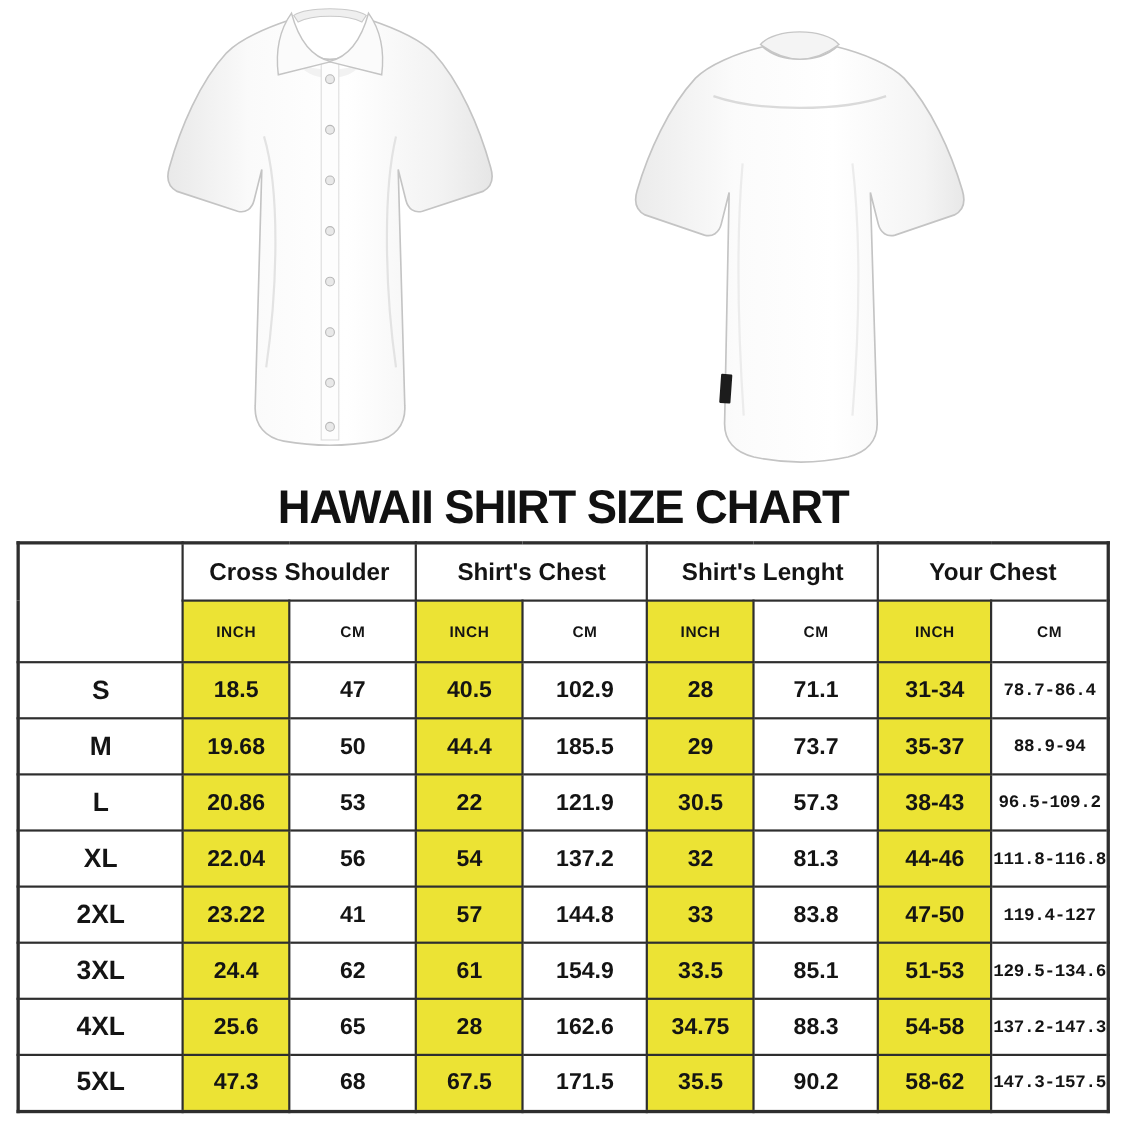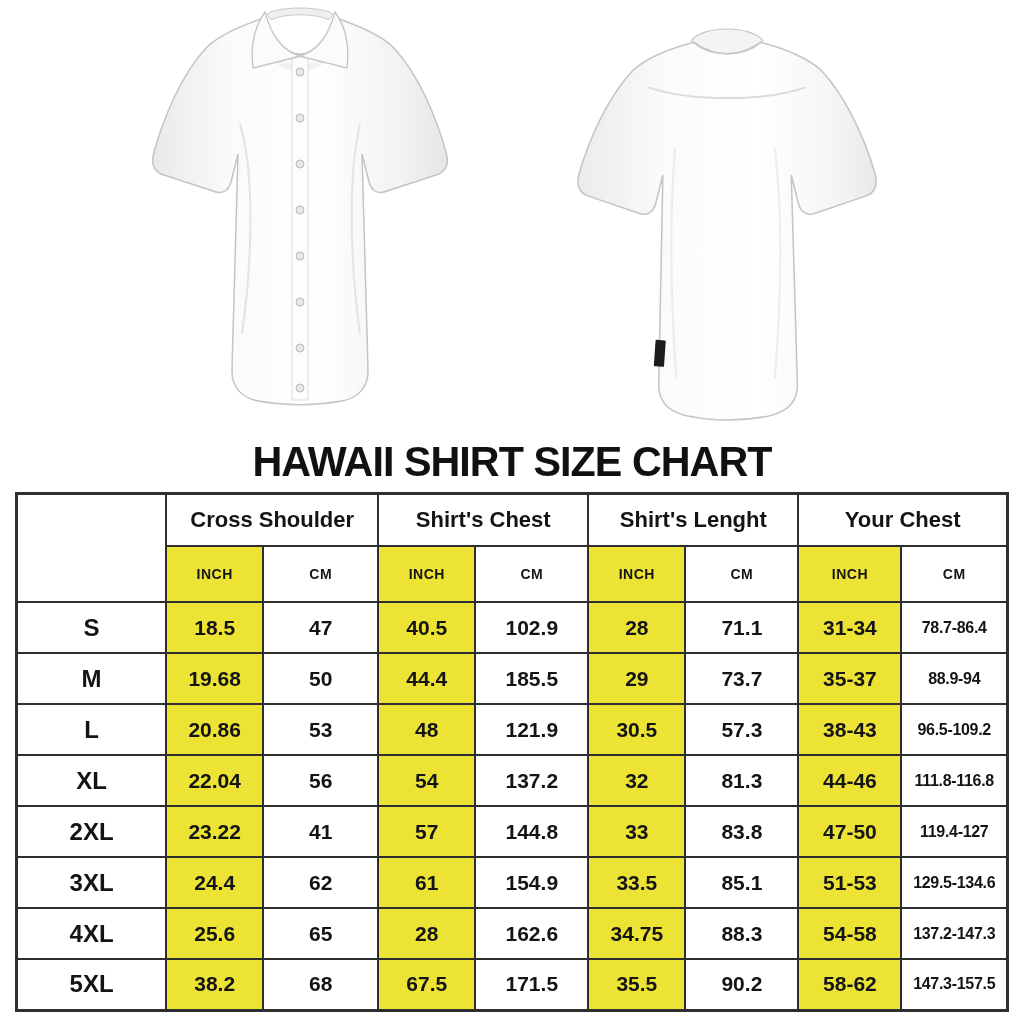--- a/index.html
+++ b/index.html
@@ -51,21 +51,21 @@
     font-weight: bold;
     color: #141414;
     background: #ffffff;
   }
   tr.group-row th { height: 50px; font-size: 22px; margin-left: 28px; }
   tr.unit-row th { height: 54px; font-size: 14px; letter-spacing: 0.5px; }
   tbody tr { height: 51px; }
   tbody th.size { font-size: 24px; }
   tbody td { font-size: 21px; }
   .inch { background: #ece334 !important; }
-  td.cm-range { font-size: 16px; letter-spacing: -0.3px; }
+  td.cm-range { font-size: 16px; letter-spacing: -0.3px; font-family: Liberation Mono, monospace; }
 </style>
 </head>
 <body>
 
 <div class="shirts-row">
 
   <div class="shirt-figure front">
     <svg width="368" height="430" viewBox="0 0 360 430">
       <defs>
         <linearGradient id="fgrad" x1="0" y1="0" x2="1" y2="0">
@@ -189,21 +189,21 @@
       <td>185.5</td>
       <td class="inch">29</td>
       <td>73.7</td>
       <td class="inch">35-37</td>
       <td class="cm-range">88.9-94</td>
     </tr>
     <tr>
       <th class="size">L</th>
       <td class="inch">20.86</td>
       <td>53</td>
-      <td class="inch">48</td>
+      <td class="inch">22</td>
       <td>121.9</td>
       <td class="inch">30.5</td>
       <td>57.3</td>
       <td class="inch">38-43</td>
       <td class="cm-range">96.5-109.2</td>
     </tr>
     <tr>
       <th class="size">XL</th>
       <td class="inch">22.04</td>
       <td>56</td>
@@ -242,21 +242,21 @@
       <td>65</td>
       <td class="inch">28</td>
       <td>162.6</td>
       <td class="inch">34.75</td>
       <td>88.3</td>
       <td class="inch">54-58</td>
       <td class="cm-range">137.2-147.3</td>
     </tr>
     <tr>
       <th class="size">5XL</th>
-      <td class="inch">38.2</td>
+      <td class="inch">47.3</td>
       <td>68</td>
       <td class="inch">67.5</td>
       <td>171.5</td>
       <td class="inch">35.5</td>
       <td>90.2</td>
       <td class="inch">58-62</td>
       <td class="cm-range">147.3-157.5</td>
     </tr>
   </tbody>
 </table>

